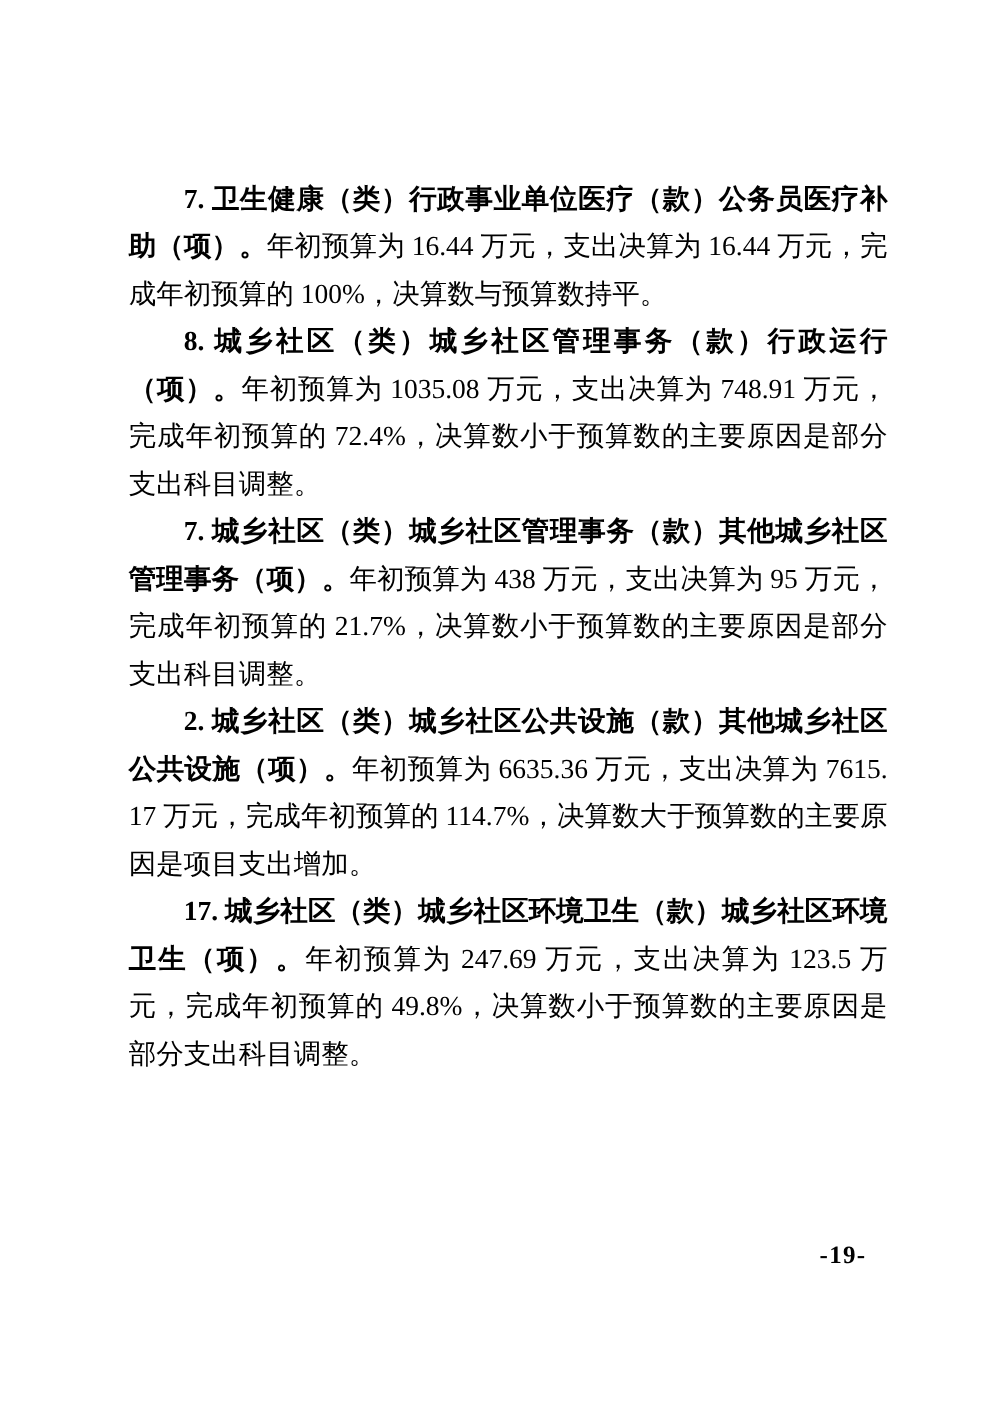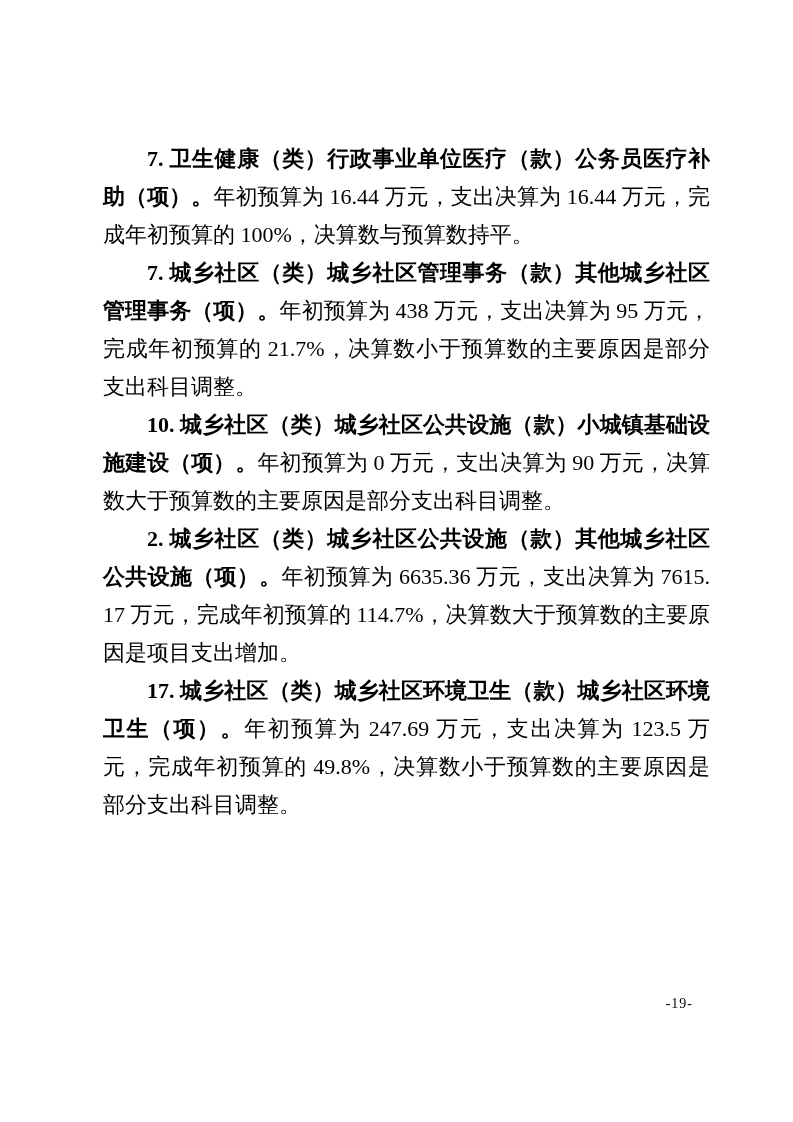--- a/index.html
+++ b/index.html
@@ -35,38 +35,38 @@
   .para .head {
     font-weight: 700;
   }
   .para .body-text {
     font-weight: 400;
   }
   .page-number {
     position: absolute;
     top: 991px;
     right: 100px;
-    font-size: 14px;
+    font-size: 20px;
     line-height: 26px;
-    font-weight: 400;
+    font-weight: 700;
     letter-spacing: 1px;
   }
 </style>
 </head>
 <body>
 
 <div class="page">
   <div class="content">
 
     <p class="para"><span class="head">7. 卫生健康（类）行政事业单位医疗（款）公务员医疗补助（项）。</span><span class="body-text">年初预算为 16.44 万元，支出决算为 16.44 万元，完成年初预算的 100%，决算数与预算数持平。</span></p>
 
+    <p class="para"><span class="head">8. 城乡社区（类）城乡社区管理事务（款）行政运行（项）。</span><span class="body-text">年初预算为 1035.08 万元，支出决算为 748.91 万元，完成年初预算的 72.4%，决算数小于预算数的主要原因是部分支出科目调整。</span></p>
 
     <p class="para"><span class="head">7. 城乡社区（类）城乡社区管理事务（款）其他城乡社区管理事务（项）。</span><span class="body-text">年初预算为 438 万元，支出决算为 95 万元，完成年初预算的 21.7%，决算数小于预算数的主要原因是部分支出科目调整。</span></p>
 
-    <p class="para"><span class="head">10. 城乡社区（类）城乡社区公共设施（款）小城镇基础设施建设（项）。</span><span class="body-text">年初预算为 0 万元，支出决算为 90 万元，决算数大于预算数的主要原因是部分支出科目调整。</span></p>
 
     <p class="para"><span class="head">2. 城乡社区（类）城乡社区公共设施（款）其他城乡社区公共设施（项）。</span><span class="body-text">年初预算为 6635.36 万元，支出决算为 7615.17 万元，完成年初预算的 114.7%，决算数大于预算数的主要原因是项目支出增加。</span></p>
 
     <p class="para"><span class="head">17. 城乡社区（类）城乡社区环境卫生（款）城乡社区环境卫生（项）。</span><span class="body-text">年初预算为 247.69 万元，支出决算为 123.5 万元，完成年初预算的 49.8%，决算数小于预算数的主要原因是部分支出科目调整。</span></p>
 
 
   </div>
 
   <div class="page-number">-19-</div>
 </div>

